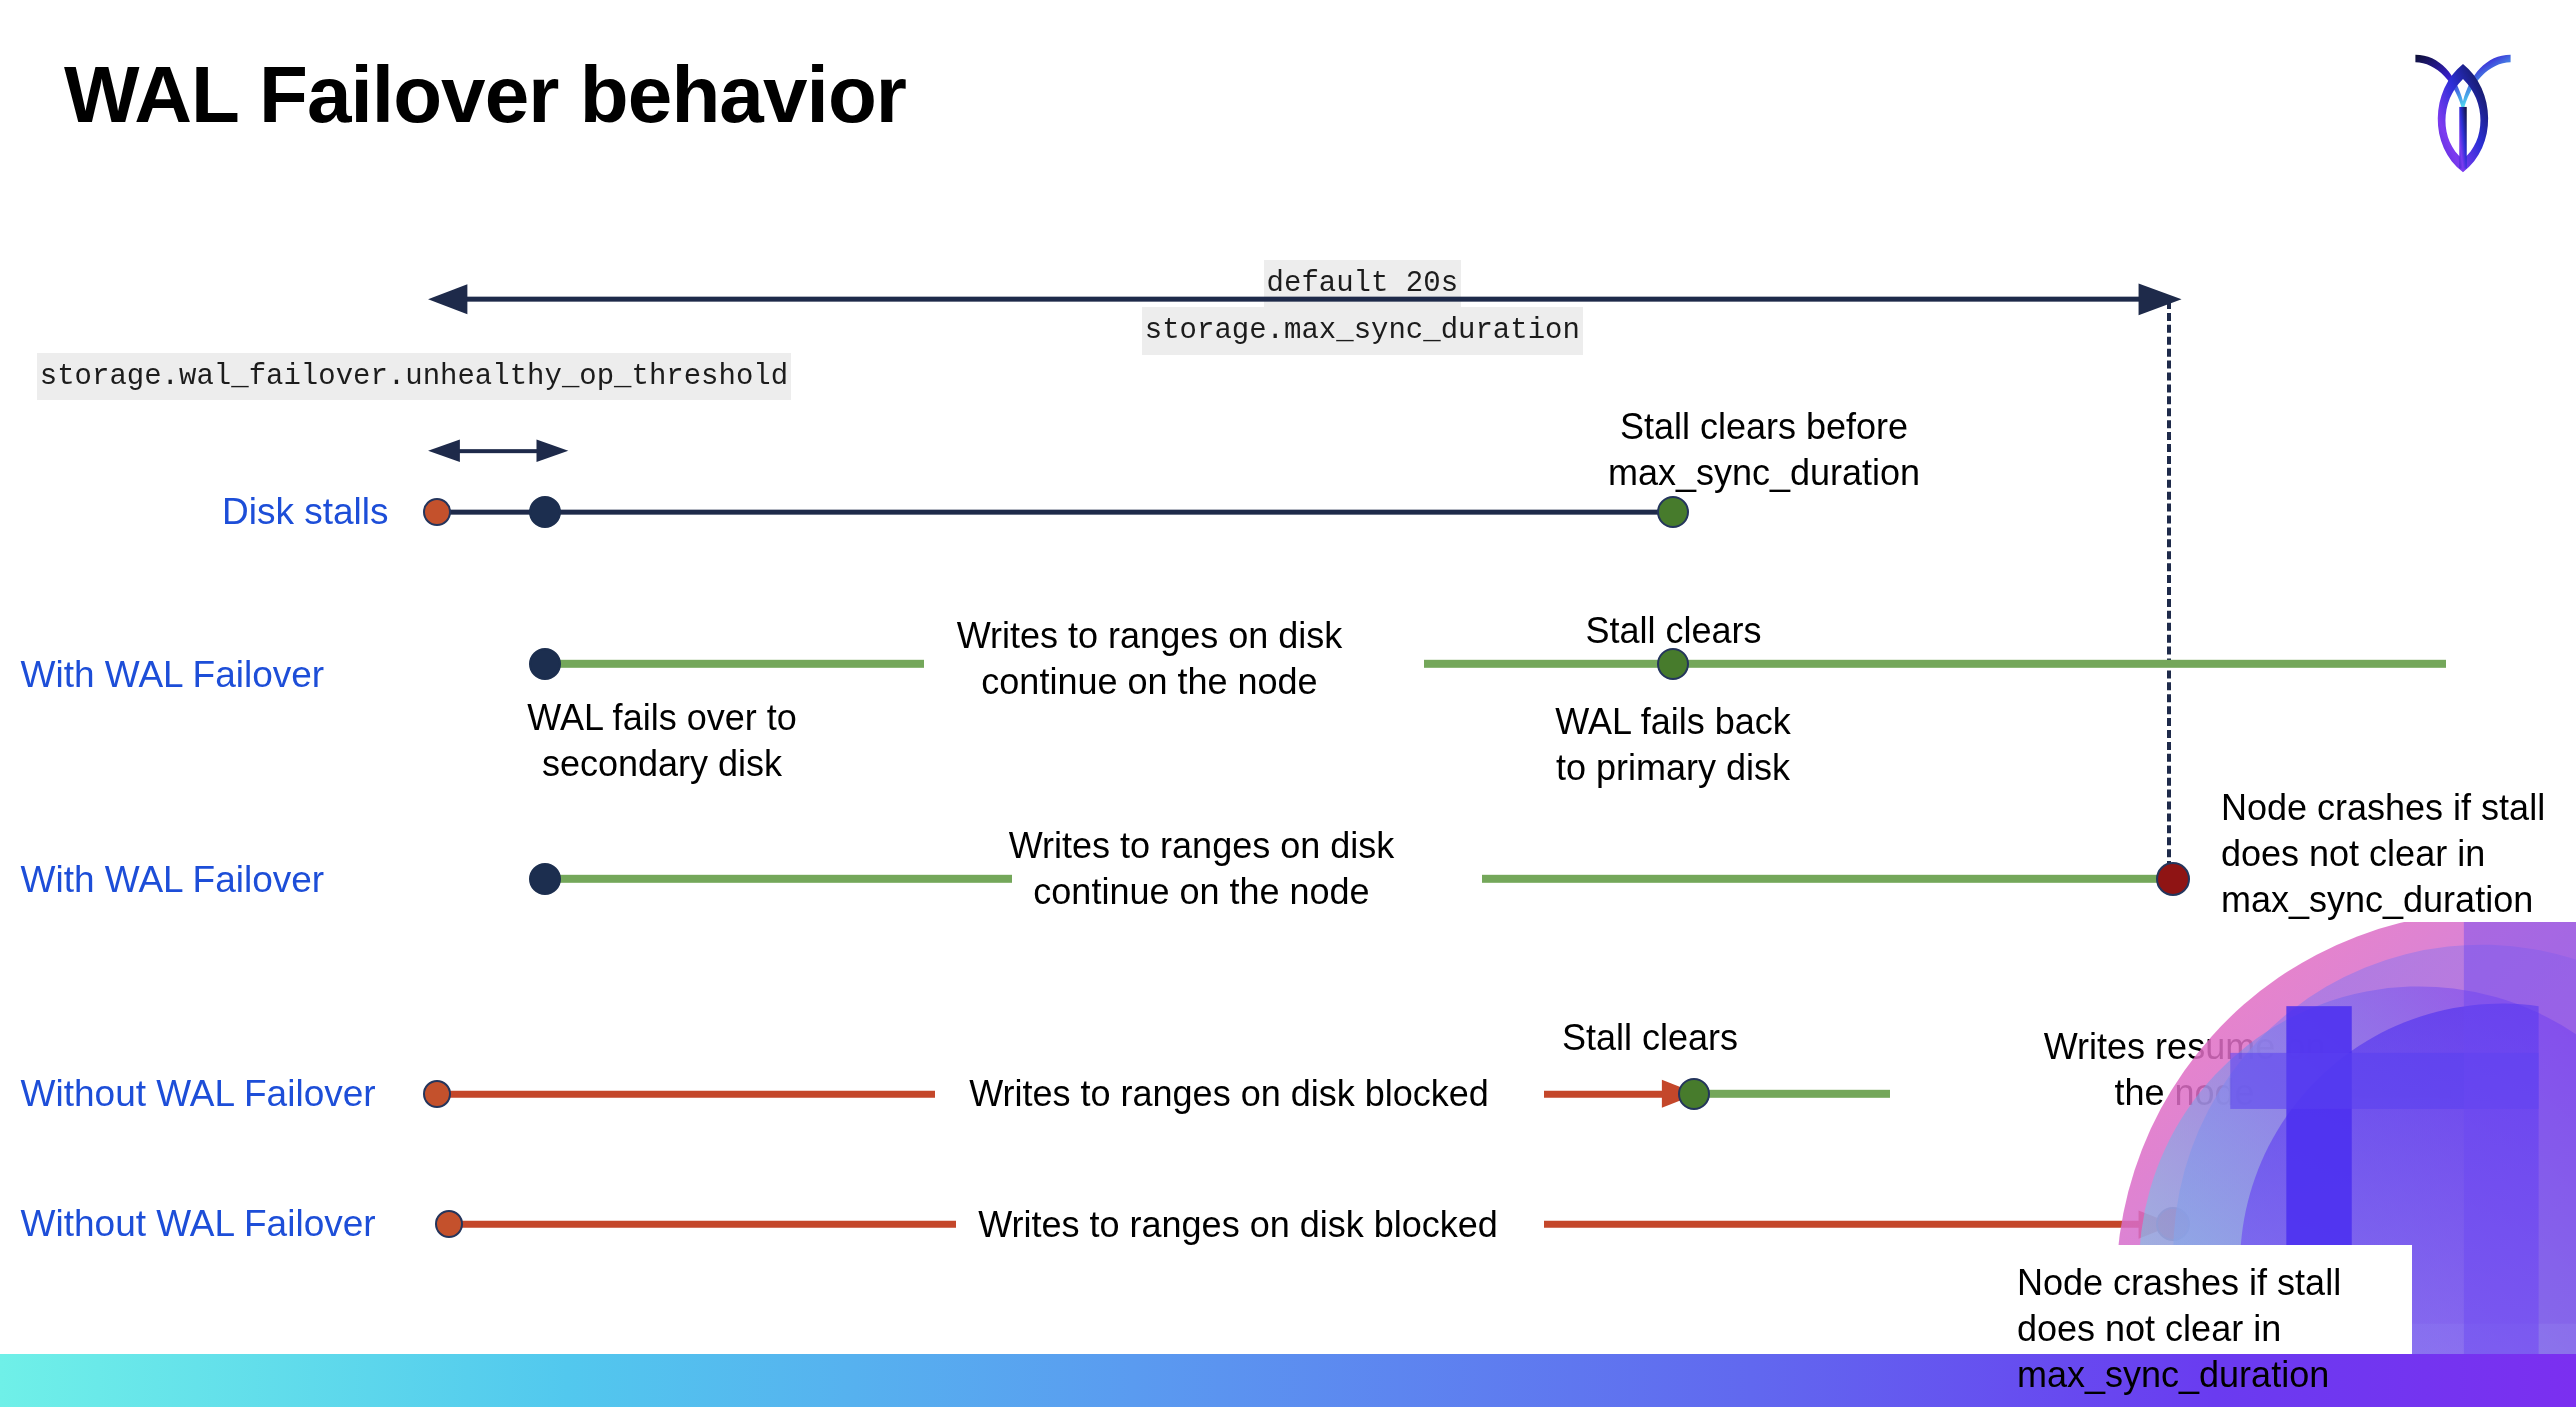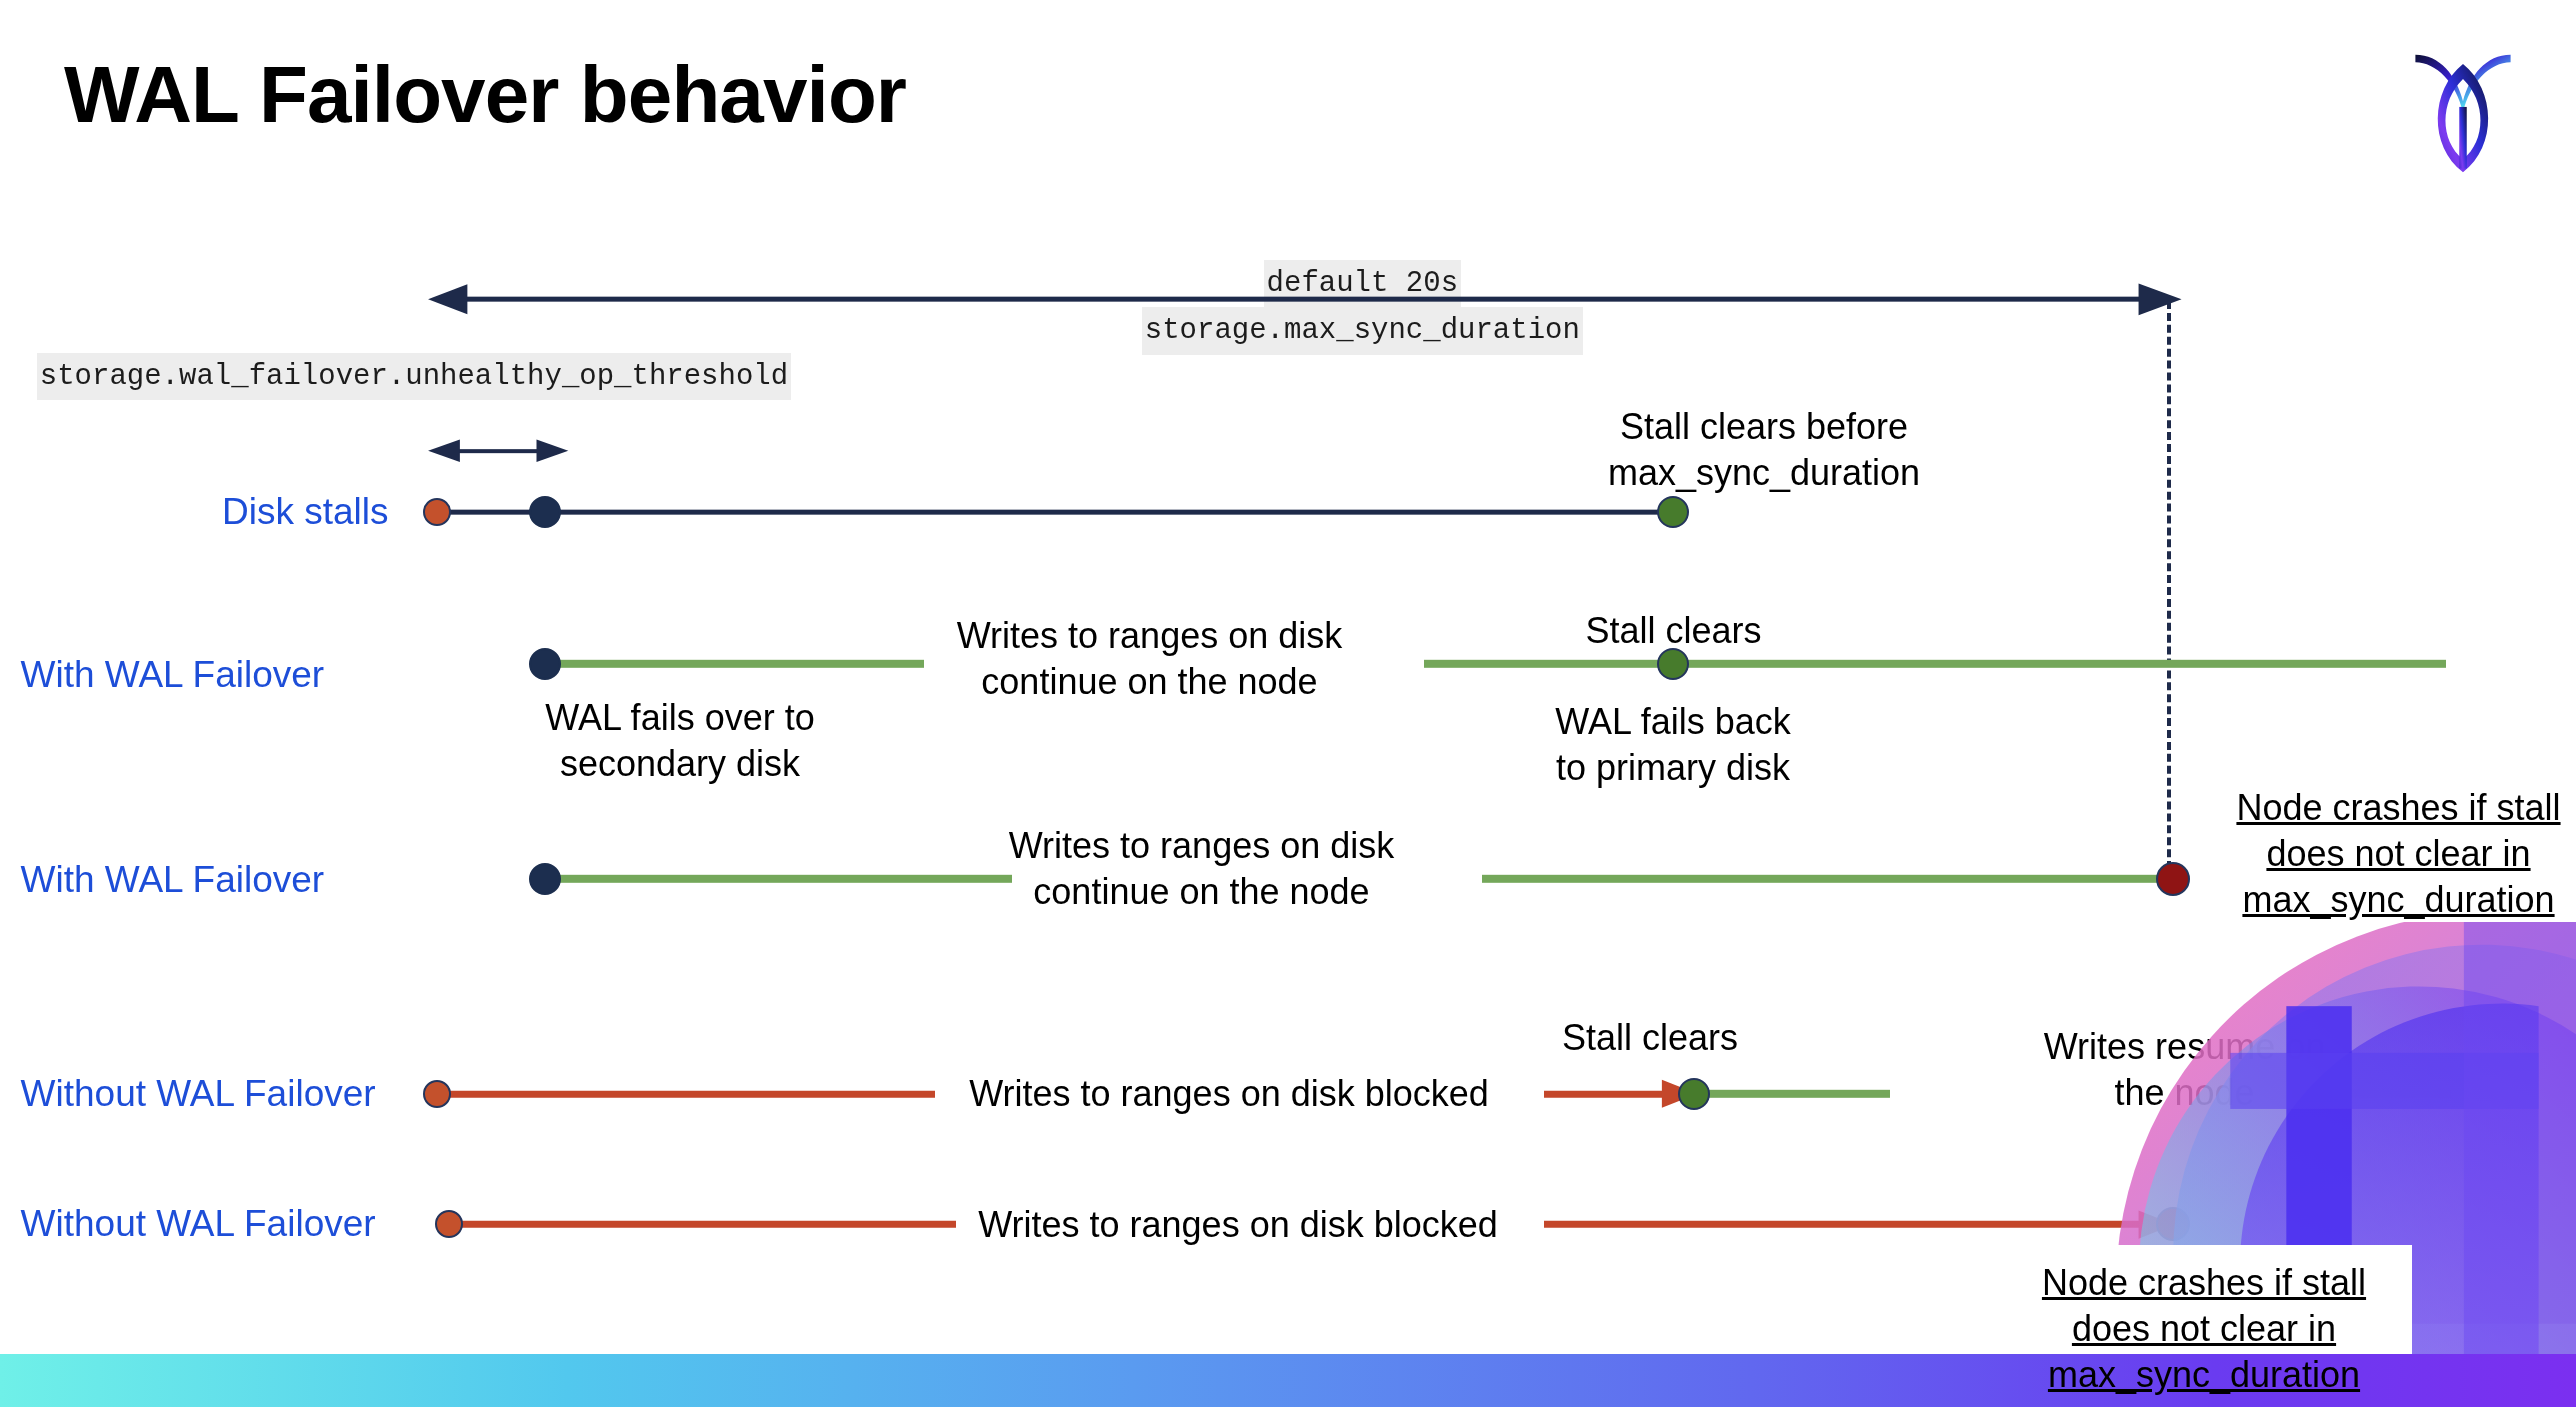--- a/index.html
+++ b/index.html
@@ -38,21 +38,21 @@
     font-size:37px;color:#1d4ed8;white-space:nowrap;
     transform:translateY(-50%);
   }
 
   
   .anno{
     position:absolute;
     font-size:36px;color:#000000;line-height:1.28;
     text-align:center;white-space:pre-line;
   }
-  .anno.left{text-align:center;text-decoration:underline;}
+  .anno.left{text-align:left;}
 
   
   .hline{position:absolute;transform:translateY(-50%);}
   .navy-line{background:#1e2a4a;height:4.7px;}
   .green-line{background:#74a75a;height:8.4px;}
   .red-line{background:#c4472a;height:6.5px;}
   .dashed-v{
     position:absolute;width:0;
     border-left:4.7px dashed #1e2a4a;
   }
@@ -182,21 +182,21 @@
 
   <div class="dot red" style="left:449px;top:1224px;width:28px;height:28px;"></div>
   <div class="dot darkred" style="left:2173px;top:1224px;width:34px;height:34px;"></div>
 
   <div class="anno" style="left:1596px;top:404px;width:336px;">Stall clears before
 max_sync_duration</div>
 
   <div class="anno" style="left:1524px;top:608px;width:299px;">Stall clears</div>
   <div class="anno" style="left:944px;top:613px;width:411px;">Writes to ranges on disk
 continue on the node</div>
-  <div class="anno" style="left:493px;top:695px;width:374px;">WAL fails over to
+  <div class="anno" style="left:475px;top:695px;width:374px;">WAL fails over to
 secondary disk</div>
   <div class="anno" style="left:1505px;top:699px;width:336px;">WAL fails  back
 to primary disk</div>
 
   <div class="anno" style="left:991px;top:823px;width:421px;">Writes to ranges on disk
 continue on the node</div>
   <div class="anno left" style="left:2221px;top:785px;width:355px;">Node crashes if stall
 does not clear in
 max_sync_duration</div>
 

